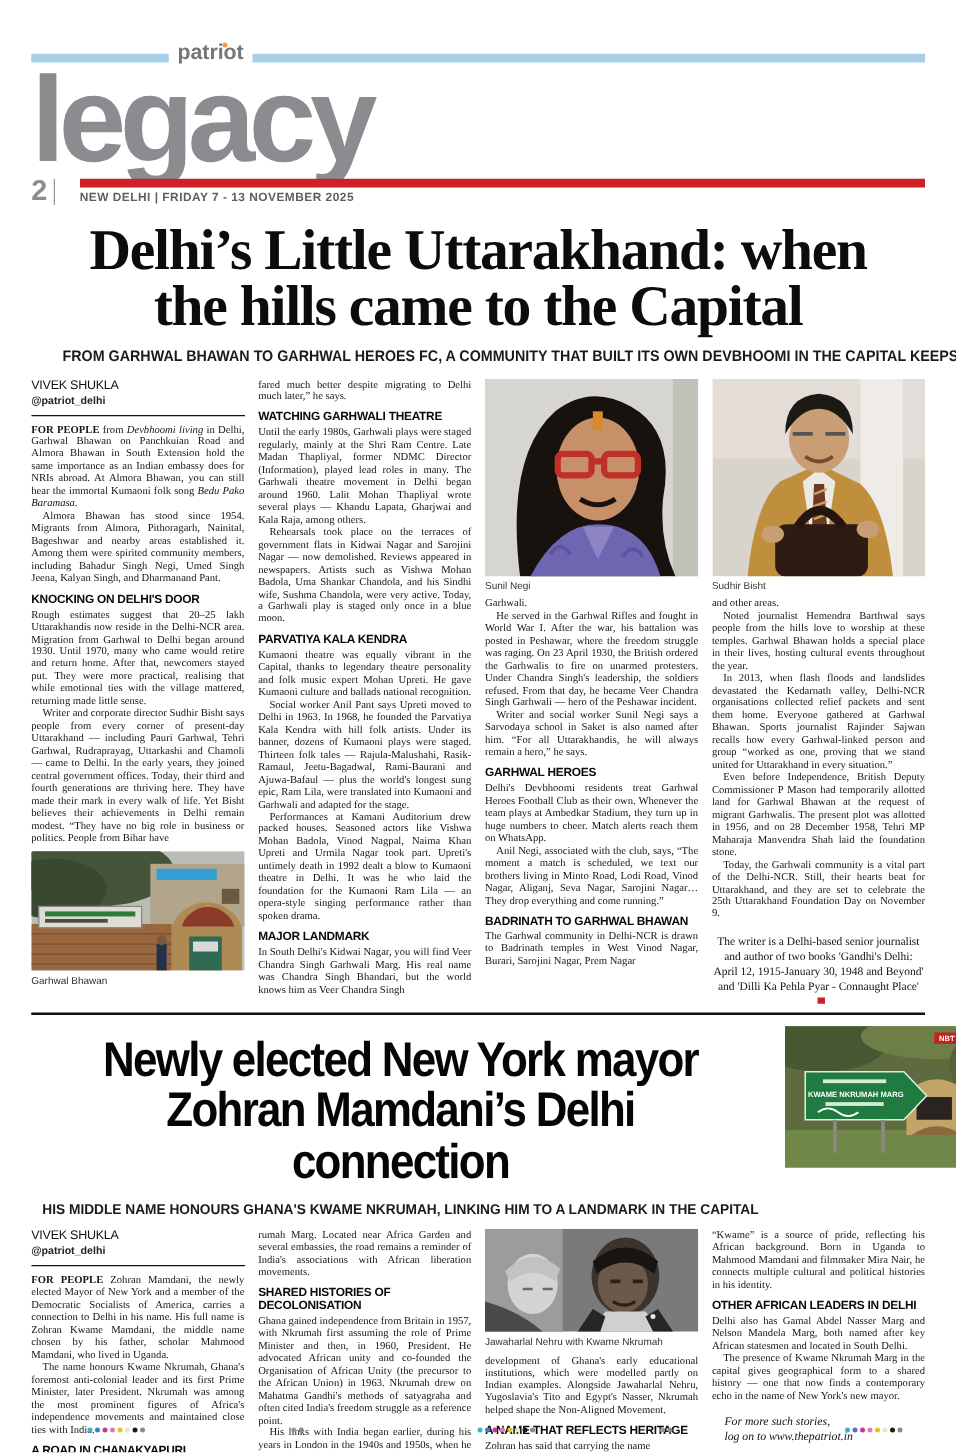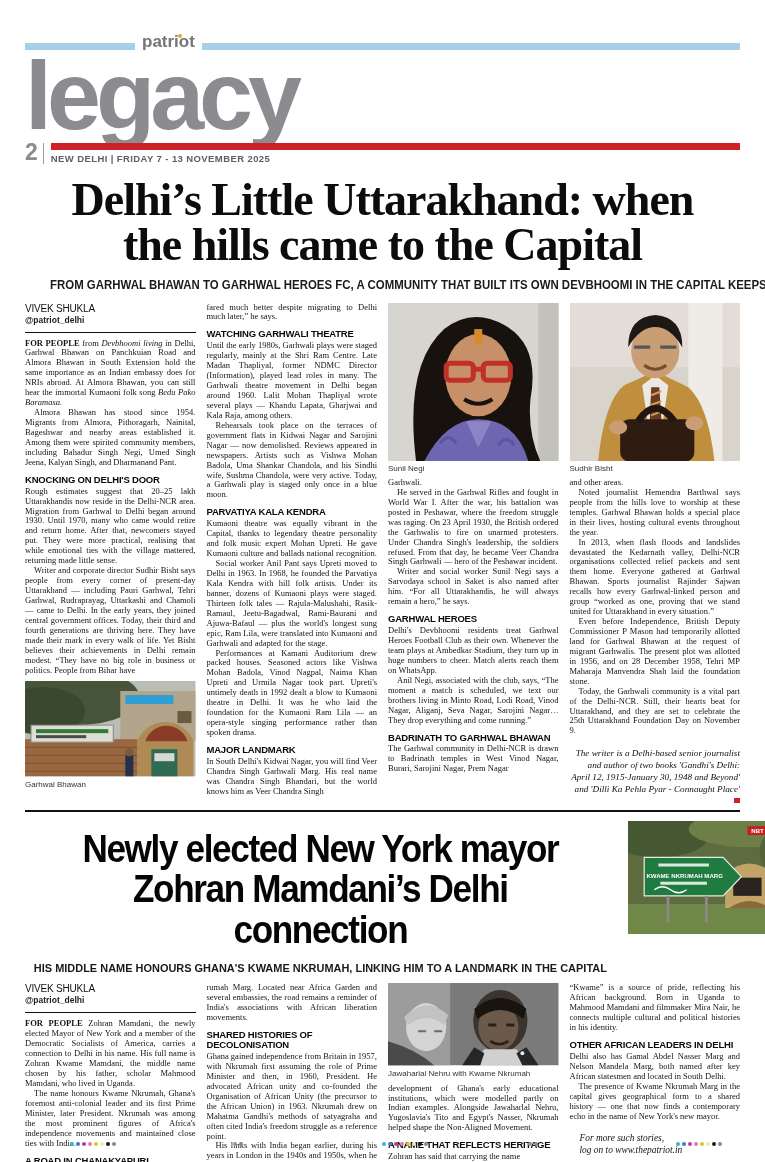--- a/index.html
+++ b/index.html
@@ -10,38 +10,38 @@
   
   .brandrow{display:flex;align-items:flex-end;gap:7px}
   .bluebar{height:7px;background:#a9cee7}
   .bluebar.left{width:110px}
   .bluebar.right{flex:1}
   .brand{font-size:17px;font-weight:700;color:#75757a;line-height:1;position:relative}
   .brand::after{content:"";position:absolute;top:1px;right:13px;width:4px;height:4px;background:#eda12f;border-radius:50%}
   .sectiontitle{font-size:97px;font-weight:700;color:#8b8b90;letter-spacing:-5px;line-height:.88;margin-top:3px}
   .pagebar{display:flex;margin-top:5px}
   .pagenum{font-size:23px;font-weight:700;color:#8b8b90;line-height:.85;padding-right:5px}
-  .pb-right{flex:1;border-left:1.5px solid #9a9aa0;padding-left:7px}
+  .pb-right{flex:1;border-left:1.5px solid #9a9aa0;padding-left:20px}
   .redbar{height:7px;background:#ce2127}
   .dateline{font-size:9.5px;font-weight:700;color:#5e5e62;letter-spacing:.4px;margin-top:3px}
 
   
   .cols{display:flex;gap:11px}
   .col{flex:1;min-width:0}
   .byline{border-bottom:1.5px solid #111;padding-bottom:7px;margin-bottom:6px}
   .by-name{font-size:10px;font-weight:400;color:#111;letter-spacing:-.2px}
   .by-handle{font-size:8.5px;font-weight:700;color:#222;margin-top:1px}
   p.body{font-family:"Liberation Serif",serif;font-size:8.5px;line-height:1.17;text-align:justify;color:#141414}
   p.ind{text-indent:9px}
   .lead{font-weight:700}
   .crosshead{font-size:9.5px;font-weight:700;color:#0a0a0a;letter-spacing:-.2px;margin:7px 0 2px;line-height:1.05}
   figure{margin-top:6px}
   figure svg{display:block;width:100%;height:auto}
   figcaption{font-size:8px;font-weight:400;color:#333;margin-top:3px}
-  .bio{font-family:"Liberation Serif",serif;font-style:italic;font-size:9.2px;line-height:1.3;text-align:right;margin-top:12px;color:#111}
+  .bio{font-family:"Liberation Serif",serif;font-size:9.2px;line-height:1.3;text-align:center;margin-top:12px;color:#111}
   .sq{display:inline-block;width:6px;height:6px;background:#ce2127;margin-left:4px}
 
   
   .a1-headline{font-family:"Liberation Serif",serif;font-size:46px;line-height:.98;text-align:center;
                color:#0c0c0c;letter-spacing:-1px;margin-top:13px}
   .a1-sub{margin-top:10px;text-align:center;font-weight:700;font-size:12.3px;color:#1a1a1a;
           transform:scaleX(.93);letter-spacing:0;white-space:nowrap}
   .a1 .cols{height:500px;overflow:hidden;margin-top:11px}
 
   .divider{border-top:2px solid #111;margin:7px 0 9px}

